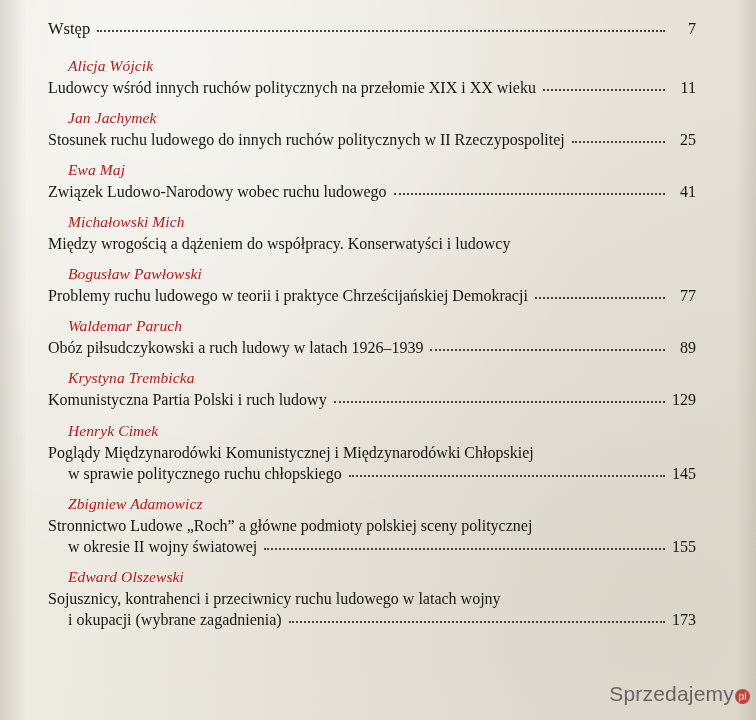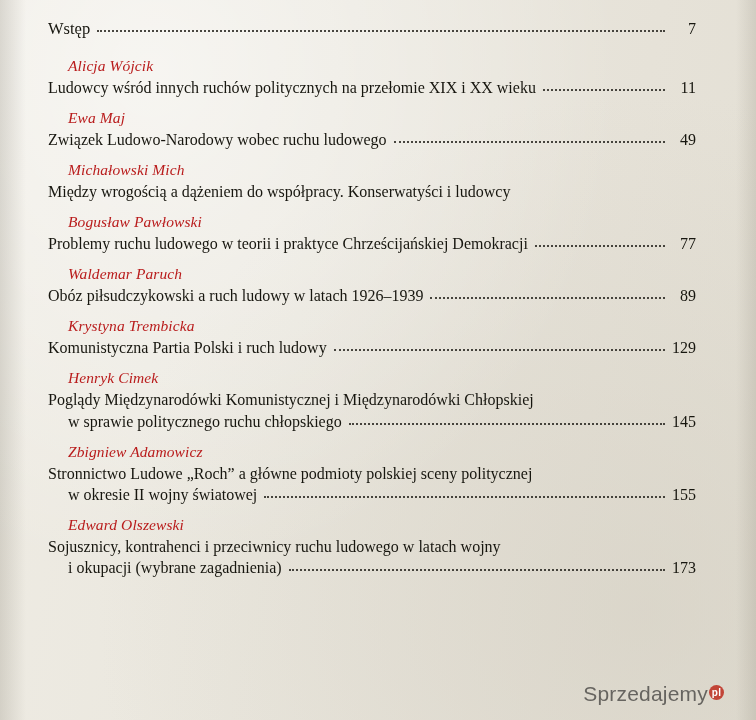--- a/index.html
+++ b/index.html
@@ -72,44 +72,44 @@
     color: #17160f;
   }
   .first .line .title {
     font-size: 16.5px;
   }
   .first {
     margin-bottom: 17px;
   }
   .watermark {
     position: absolute;
-    right: 32px;
+    right: 6px;
     bottom: 14px;
     font-family: "Liberation Sans", sans-serif;
     font-size: 21px;
     color: #5d5b57;
     letter-spacing: 0.2px;
     opacity: 0.92;
     display: flex;
-    align-items: center;
+    align-items: flex-end;
     margin-left: 44px;
   }
   .watermark .dotpl {
     background: #c0392b;
     color: #fff;
     font-size: 10px;
     border-radius: 50%;
     width: 15px;
     height: 15px;
     line-height: 15px;
     text-align: center;
     margin-left: 1px;
     position: relative;
     top: -2px;
-    font-weight: bold;
+    font-weight: normal;
   }
   .edge-shadow {
     position: absolute;
     left: 0; top: 0; bottom: 0;
     width: 26px;
     background: linear-gradient(to right, rgba(120,115,100,0.22), rgba(120,115,100,0));
     pointer-events: none;
   }
   .edge-shadow-r {
     position: absolute;
@@ -136,25 +136,33 @@
     </div>
     <div class="entry">
       <div class="author">Alicja Wójcik</div>
       <div class="line">
         <span class="title">Ludowcy wśród innych ruchów politycznych na przełomie XIX i XX wieku</span>
         <span class="dots"></span>
         <span class="pg">11</span>
       </div>
     </div>
     <div class="entry">
+      <div class="author">Jan Jachymek</div>
+      <div class="line">
+        <span class="title">Stosunek ruchu ludowego do innych ruchów politycznych w II Rzeczypospolitej</span>
+        <span class="dots"></span>
+        <span class="pg">25</span>
+      </div>
+    </div>
+    <div class="entry">
       <div class="author">Ewa Maj</div>
       <div class="line">
         <span class="title">Związek Ludowo-Narodowy wobec ruchu ludowego</span>
         <span class="dots"></span>
-        <span class="pg">49</span>
+        <span class="pg">41</span>
       </div>
     </div>
     <div class="entry">
       <div class="author">Michałowski Mich</div>
       <div class="line">
         <span class="title">Między wrogością a dążeniem do współpracy. Konserwatyści i ludowcy</span>
       </div>
     </div>
     <div class="entry">
       <div class="author">Bogusław Pawłowski</div>

